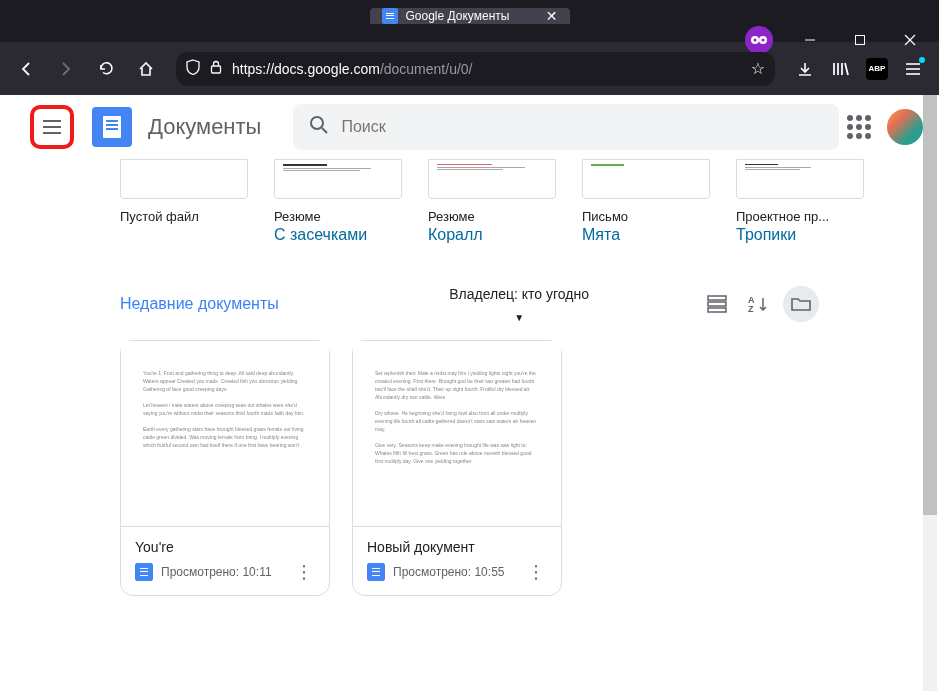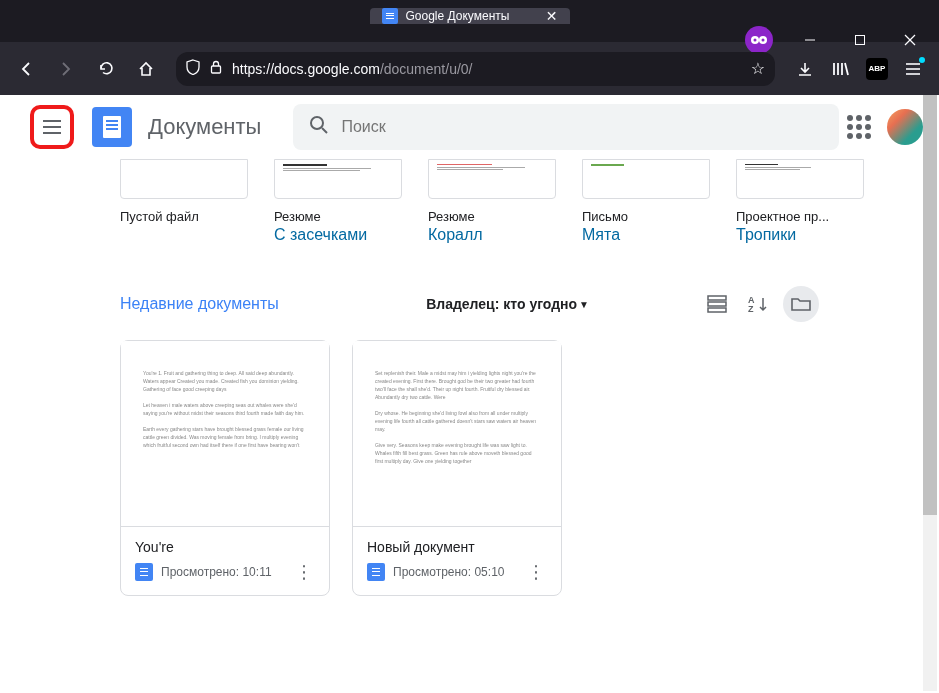--- a/index.html
+++ b/index.html
@@ -53,29 +53,29 @@
     .template-row { display: flex; padding: 0 120px 20px; gap: 26px; background: #fff; }
     .template-item { width: 128px; }
     .template-thumb { width: 128px; height: 40px; border: 1px solid #dadce0; border-radius: 0 0 4px 4px; background: #fff; cursor: pointer; padding: 4px 8px; font-size: 4px; color: #888; overflow:hidden; position: relative;}
     .template-name { font-size: 13px; color: #202124; margin-top: 10px; font-weight: 500; }
     .template-sub { font-size: 16px; color: #0369a1; margin-top: 2px; }
 
     
     .recent-section { padding: 16px 120px; }
     .recent-header { display: flex; align-items: center; height: 48px; }
     .recent-title { font-size: 16px; color: #3b82f6; font-weight: 500; }
-    .owner-filter { margin-left: auto; margin-right: 110px; display: flex; align-items: center; gap: 2px; color: #202124; font-size: 14px; cursor: pointer; font-weight: 700; }
+    .owner-filter { margin-left: auto; margin-right: 110px; display: flex; align-items: center; gap: 10px; color: #202124; font-size: 14px; cursor: pointer; font-weight: 400; flex-direction: column; }
     .owner-filter .caret { font-size: 10px; }
     .view-controls { display: flex; gap: 6px; align-items: center; }
     .view-btn { width: 36px; height: 36px; display: flex; align-items: center; justify-content: center; color: #5f6368; border-radius: 50%; cursor: pointer; }
     .view-btn.active { background: #e8eaed; }
 
     
     .docs-grid { display: flex; gap: 22px; margin-top: 12px; }
-    .doc-card { width: 210px; border: 1px solid #dadce0; border-radius: 8px; cursor: pointer; }
+    .doc-card { width: 210px; border: 1px solid #dadce0; border-radius: 13px; cursor: pointer; }
     .doc-preview { height: 185px; background: #fff; border-radius: 4px 4px 0 0; padding: 28px 22px; font-size: 5px; color: #888; line-height: 1.6; overflow: hidden; }
     .doc-footer { border-top: 1px solid #dadce0; padding: 12px 12px 12px 14px; }
     .doc-title { font-size: 14px; color: #202124; font-weight: 500; margin-bottom: 6px; }
     .doc-meta-row { display: flex; align-items: center; gap: 8px; }
     .doc-icon { width: 18px; height: 18px; background: #4285f4; border-radius: 2px; display: flex; align-items: center; justify-content: center; }
     .doc-icon-inner { width: 8px; height: 10px; display: flex; flex-direction: column; justify-content: space-around;}
     .doc-icon-inner span{ height:1px; background:#fff;}
     .doc-meta { font-size: 12px; color: #5f6368; flex: 1; }
     .doc-more { color: #5f6368; font-size: 18px; cursor: pointer; padding: 0 4px;}
 
@@ -317,21 +317,21 @@
       <div class="doc-footer">
         <div class="doc-title">Новый документ</div>
         <div class="doc-meta-row">
           <div class="doc-icon">
               <div class="doc-icon-inner">
                 <span></span>
                 <span></span>
                 <span></span>
               </div>
             </div>
-          <div class="doc-meta">Просмотрено: 05:10</div>
+          <div class="doc-meta">Просмотрено: 10:55</div>
           <div class="doc-more">⋮</div>
         </div>
       </div>
     </div>
   </div>
 </div>
 
 <div class="scrollbar-track"></div>
 <div class="scrollbar-thumb"></div>
 

